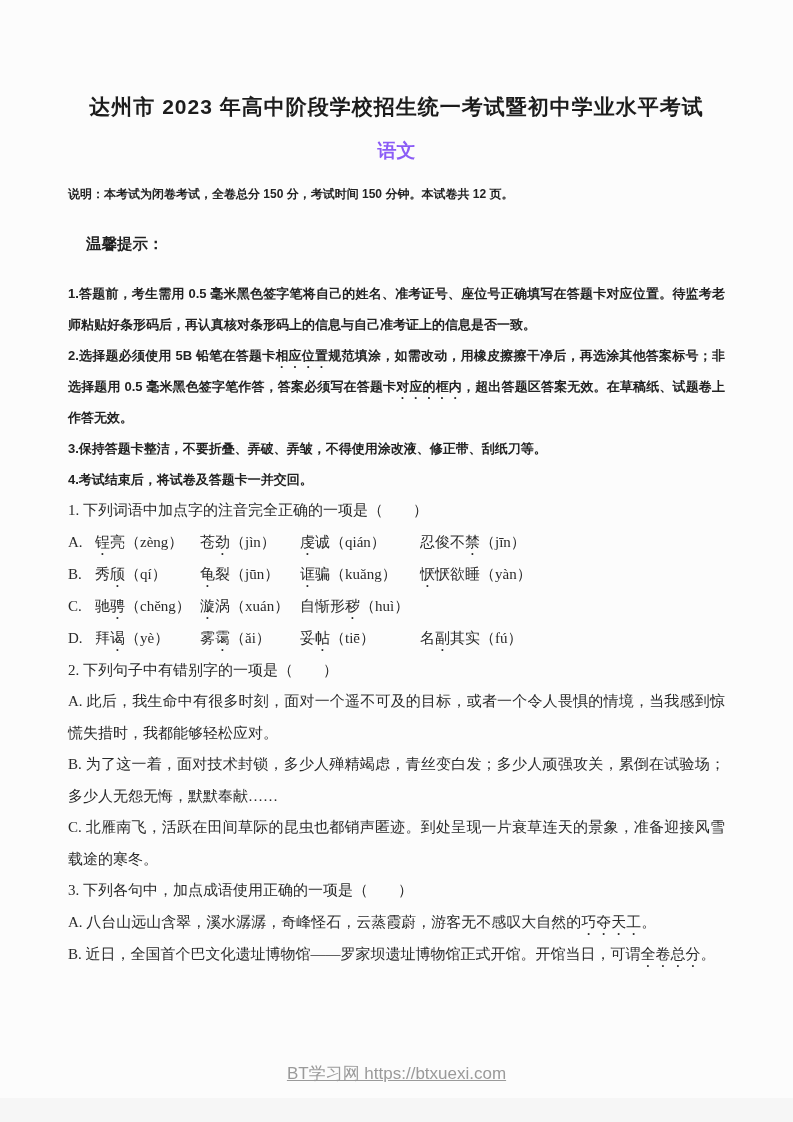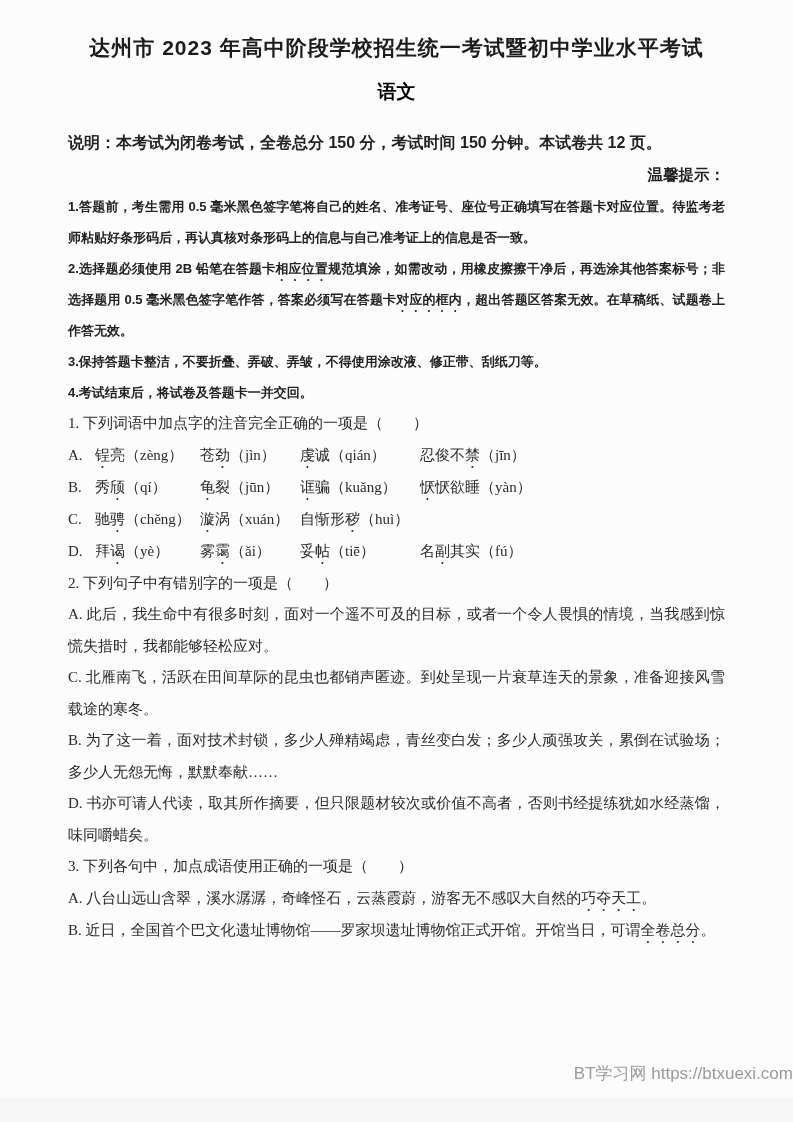--- a/index.html
+++ b/index.html
@@ -1,68 +1,68 @@
 <!DOCTYPE html>
 <html lang="zh"><head>
 <meta charset="utf-8">
 <title>语文试卷</title>
 <style>
   html,body{margin:0;padding:0;}
   body{width:793px;height:1122px;background:#f6f6f6;}
   .page{
     position:relative;width:793px;height:1098px;box-sizing:border-box;
     background:#fcfcfc;color:#262626;
-    padding:33px 68px 0 68px;overflow:hidden;
+    padding:92px 68px 0 68px;overflow:hidden;
     font-family:"Liberation Serif","DejaVu Serif",serif;
   }
   .title{
     margin:0;text-align:center;letter-spacing:1px;color:#1c1c1c;
     font:700 21px/30px "Liberation Sans","DejaVu Sans",sans-serif;
   }
   .subject{
-    margin:14px 0 0;text-align:center;color:#000000;
+    margin:14px 0 0;text-align:center;color:#8b5cf6;
     font:700 19px/30px "Liberation Sans","DejaVu Sans",sans-serif;
   }
   .desc,.tips-title,.tip{
     color:#222;
     font-family:"Liberation Sans","DejaVu Sans",sans-serif;font-weight:700;
   }
-  .desc{margin:20px 0 0;font-size:16px;line-height:32px;}
-  .tips-title{margin:0;font-size:15.5px;line-height:32px;text-align:right;}
+  .desc{margin:12px 0 0;font-size:12px;line-height:32px;}
+  .tips-title{margin:18px;font-size:15.5px;line-height:32px;}
   .tip{margin:0;font-size:13px;line-height:31px;text-align:justify;}
   .section-heading{
     margin:2px 0 0;color:#1c1c1c;
     font:700 17px/33px "Liberation Sans","DejaVu Sans",sans-serif;
   }
   .stem,.opt,.prow{font-size:15px;line-height:31.5px;color:#2a2a2a;}
   .stem{margin:0;}
   .opt{margin:0;text-align:justify;}
   .prow{display:grid;grid-template-columns:27px 105px 100px 120px auto;}
   .pcell{white-space:nowrap;}
   .em{
     -webkit-text-emphasis:filled dot;-webkit-text-emphasis-position:under left;
     text-emphasis:filled dot;text-emphasis-position:under left;
   }
   .footer{
-    position:absolute;left:0;right:0;top:1062px;text-align:right;
-    font:17px/24px "Liberation Sans","DejaVu Sans",sans-serif;color:#9a9a9a;
+    position:absolute;left:0;right:0;top:1062px;text-align:center;
+    font:17px/24px "Liberation Sans","DejaVu Sans",sans-serif;color:#9a9a9a;text-decoration:underline;
   }
 </style>
 </head>
 <body>
 
 <div class="page">
 
   <h1 class="title">达州市 2023 年高中阶段学校招生统一考试暨初中学业水平考试</h1>
   <h2 class="subject">语文</h2>
 
   <p class="desc">说明：本考试为闭卷考试，全卷总分 150 分，考试时间 150 分钟。本试卷共 12 页。</p>
   <p class="tips-title">温馨提示：</p>
   <p class="tip"><span>1.答题前，考生需用 0.5 毫米黑色签字笔将自己的姓名、准考证号、座位号正确填写在答题卡对应位置。待监考老师粘贴好条形码后，再认真核对条形码上的信息与自己准考证上的信息是否一致。</span></p>
-  <p class="tip"><span>2.选择题必须使用 2B 铅笔在答题卡</span><span class="em">相应位置</span><span>规范填涂，如需改动，用橡皮擦擦干净后，再选涂其他答案标号；非选择题用 0.5 毫米黑色签字笔作答，答案必须写在答题卡</span><span class="em">对应的框内</span><span>，超出答题区答案无效。在草稿纸、试题卷上作答无效。</span></p>
+  <p class="tip"><span>2.选择题必须使用 5B 铅笔在答题卡</span><span class="em">相应位置</span><span>规范填涂，如需改动，用橡皮擦擦干净后，再选涂其他答案标号；非选择题用 0.5 毫米黑色签字笔作答，答案必须写在答题卡</span><span class="em">对应的框内</span><span>，超出答题区答案无效。在草稿纸、试题卷上作答无效。</span></p>
   <p class="tip"><span>3.保持答题卡整洁，不要折叠、弄破、弄皱，不得使用涂改液、修正带、刮纸刀等。</span></p>
   <p class="tip"><span>4.考试结束后，将试卷及答题卡一并交回。</span></p>
 
 
   <p class="stem">1. 下列词语中加点字的注音完全正确的一项是（　　）</p>
 
   <div class="prow">
     <span class="plabel">A.</span>
     <span class="pcell"><span class="em">锃</span><span>亮（zèng）</span></span>
     <span class="pcell"><span>苍</span><span class="em">劲</span><span>（jìn）</span></span>
@@ -85,22 +85,21 @@
   <div class="prow">
     <span class="plabel">D.</span>
     <span class="pcell"><span>拜</span><span class="em">谒</span><span>（yè）</span></span>
     <span class="pcell"><span>雾</span><span class="em">霭</span><span>（ǎi）</span></span>
     <span class="pcell"><span>妥</span><span class="em">帖</span><span>（tiē）</span></span>
     <span class="pcell"><span>名</span><span class="em">副</span><span>其实（fú）</span></span>
   </div>
 
   <p class="stem">2. 下列句子中有错别字的一项是（　　）</p>
   <p class="opt"><span>A. 此后，我生命中有很多时刻，面对一个遥不可及的目标，或者一个令人畏惧的情境，当我感到惊慌失措时，我都能够轻松应对。</span></p>
+  <p class="opt"><span>B. 为了这一着，面对技术封锁，多少人殚精竭虑，青丝变白发；多少人顽强攻关，累倒在试验场；多少人无怨无悔，默默奉献……</span></p>
   <p class="opt"><span>C. 北雁南飞，活跃在田间草际的昆虫也都销声匿迹。到处呈现一片衰草连天的景象，准备迎接风雪载途的寒冬。</span></p>
-  <p class="opt"><span>B. 为了这一着，面对技术封锁，多少人殚精竭虑，青丝变白发；多少人顽强攻关，累倒在试验场；多少人无怨无悔，默默奉献……</span></p>
-  <p class="opt"><span>D. 书亦可请人代读，取其所作摘要，但只限题材较次或价值不高者，否则书经提练犹如水经蒸馏，味同嚼蜡矣。</span></p>
 
   <p class="stem">3. 下列各句中，加点成语使用正确的一项是（　　）</p>
   <p class="opt"><span>A. 八台山远山含翠，溪水潺潺，奇峰怪石，云蒸霞蔚，游客无不感叹大自然的</span><span class="em">巧夺天工</span><span>。</span></p>
   <p class="opt"><span>B. 近日，全国首个巴文化遗址博物馆——罗家坝遗址博物馆正式开馆。开馆当日，可谓</span><span class="em">全卷总分</span><span>。</span></p>
 
   <div class="footer">BT学习网 https://btxuexi.com</div>
 </div>
 
 </body></html>

